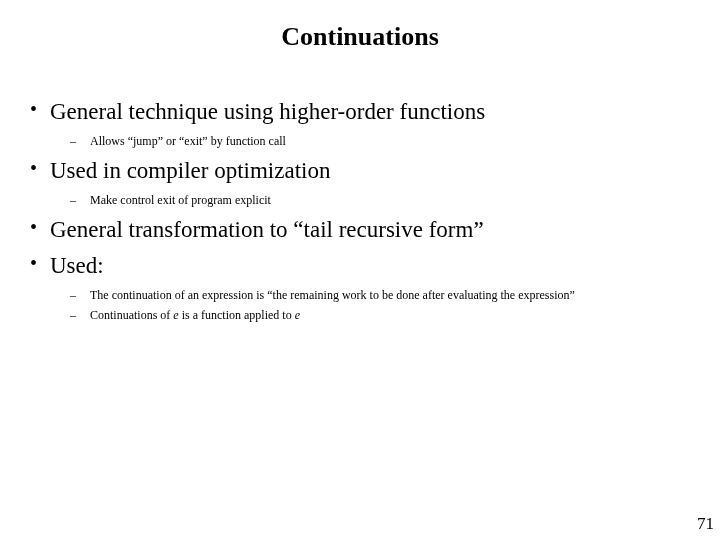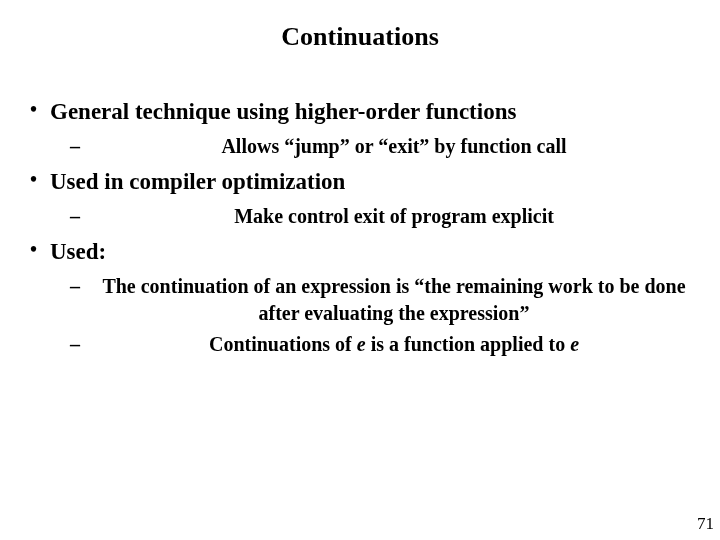--- a/index.html
+++ b/index.html
@@ -13,45 +13,43 @@
     padding: 22px 0 0 0;
   }
   .title {
     text-align: center;
     font-weight: bold;
     font-size: 26px;
     margin-bottom: 44px;
   }
   .content {
     padding: 0 22px 0 22px;
-    font-weight: bold;
   }
   ul.outer {
     list-style: none;
     font-size: 23px;
   }
   ul.outer > li {
     position: relative;
     padding-left: 28px;
     margin-bottom: 4px;
     line-height: 1.35;
   }
   ul.outer > li::before {
     content: "•";
     position: absolute;
     left: 8px;
     top: 0;
     font-size: 20px;
   }
   ul.inner {
     list-style: none;
-    font-size: 20px;
+    font-size: 12px;
     margin-top: 6px;
     margin-bottom: 6px;
-    text-align: center;
   }
   ul.inner > li {
     position: relative;
     padding-left: 40px;
     margin-bottom: 4px;
     line-height: 1.35;
   }
   ul.inner > li::before {
     content: "–";
     position: absolute;
@@ -78,20 +76,21 @@
       <ul class="inner">
         <li>Allows “jump” or “exit” by function call</li>
       </ul>
     </li>
     <li>
       <span>Used in compiler optimization</span>
       <ul class="inner">
         <li>Make control exit of program explicit</li>
       </ul>
     </li>
+    <li>General transformation to “tail recursive form”</li>
     <li>
       <span>Used:</span>
       <ul class="inner">
         <li>The continuation of an expression is “the remaining work to be done after evaluating the expression”</li>
         <li>
           <span>Continuations of </span><span class="italic">e</span><span>  is a function applied to </span><span class="italic">e</span>
         </li>
       </ul>
     </li>
   </ul>

